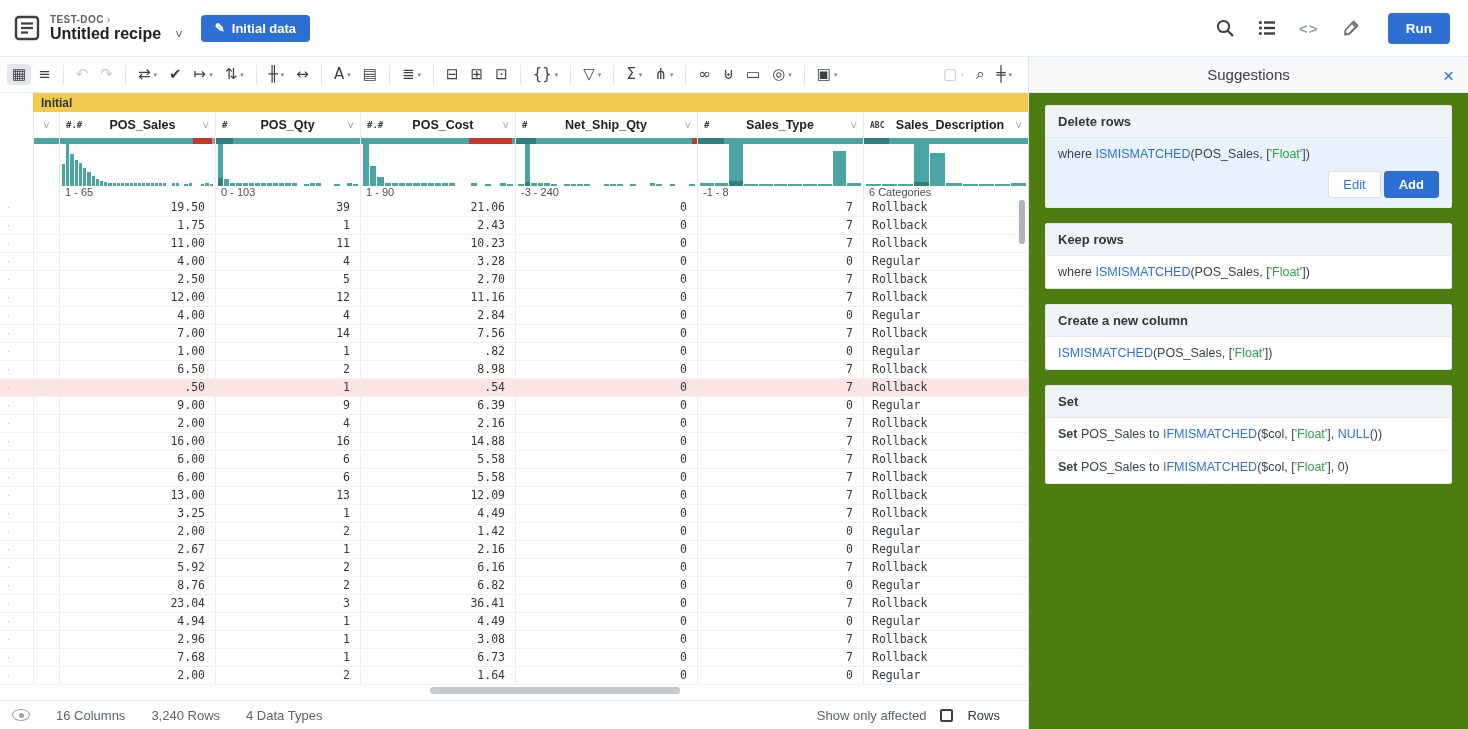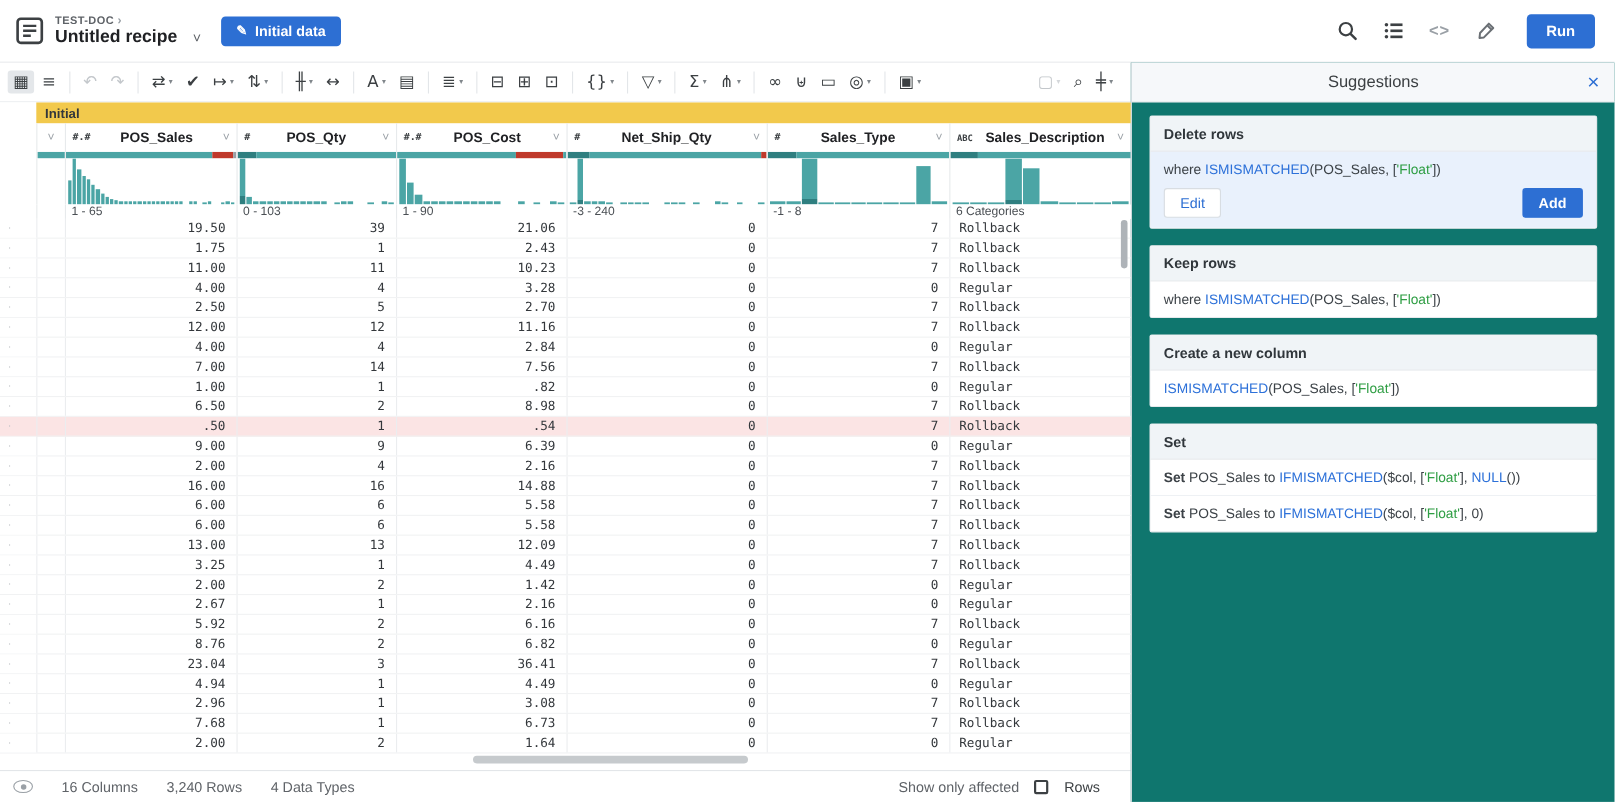--- a/index.html
+++ b/index.html
@@ -69,34 +69,34 @@
 
   
   .statusbar { height:29px; flex:0 0 auto; border-top:1px solid #e3e6e9; display:flex; align-items:center; padding:0 28px 0 12px; font-size:13px; color:#5f6368; gap:26px; background:#fff; }
   .eye { width:18px; height:12px; border:1.6px solid #9aa0a6; border-radius:50%; position:relative; flex:0 0 auto; }
   .eye::after { content:""; position:absolute; left:50%; top:50%; width:5px; height:5px; margin:-2.5px 0 0 -2.5px; border-radius:50%; background:#9aa0a6; }
   .sb-right { margin-left:auto; display:flex; align-items:center; gap:14px; }
   .cbx { width:13px; height:13px; border:2px solid #3c4043; border-radius:2px; background:#fff; cursor:pointer; }
   .sb-rows-label { color:#3c4043; }
 
   
-  .panel { flex:1; border-left:1px solid #e2e5e8; display:flex; flex-direction:column; min-width:0; background:#0f766e; }
+  .panel { flex:1; border-left:1px solid #e2e5e8; display:flex; flex-direction:column; min-width:0; background:#4d7c0f; }
   .panel-header { height:36px; flex:0 0 auto; background:#f6f8fa; border-bottom:1px solid #e8eaed; display:flex; align-items:center; justify-content:center; position:relative; font-size:15px; color:#3c4043; }
   .panel-close { position:absolute; right:14px; top:50%; transform:translateY(-50%); color:var(--accent); font-size:19px; line-height:1; cursor:pointer; }
   .panel-body { padding:12px 16px; overflow:hidden; }
   .card { border:1px solid #e6e9ec; border-radius:2px; margin-bottom:15px; background:#fff; }
   .card-title { background:#f0f4f7; padding:8px 12px; font-size:13px; font-weight:700; color:#30363b; border-bottom:1px solid #e6e9ec; }
   .card-row { padding:9px 12px; font-size:12.5px; border-bottom:1px solid #eef1f4; background:#fff; }
   .card-row:last-child { border-bottom:none; }
   .card-row.selected { background:#e9f1fc; }
   .tk-p { color:#3c4247; }
   .tk-b { color:#3c4247; font-weight:700; }
   .tk-fn { color:var(--fn); }
   .tk-str { color:var(--str); }
-  .btn-row { display:flex; justify-content:space-between; gap:8px; margin-top:10px; }
+  .btn-row { display:flex; justify-content:flex-end; gap:3px; margin-top:10px; }
   .sugg-btn { font-size:13px; padding:5px 14px; border-radius:3px; cursor:pointer; font-family:inherit; }
   .sugg-btn.secondary { background:#fff; border:1px solid #d8dde2; color:var(--accent); }
   .sugg-btn.primary { background:var(--accent); border:1px solid var(--accent); color:#fff; font-weight:700; }
 
   svg { display:block; }
 </style>
 </head>
 <body>
 
 <div class="app">

